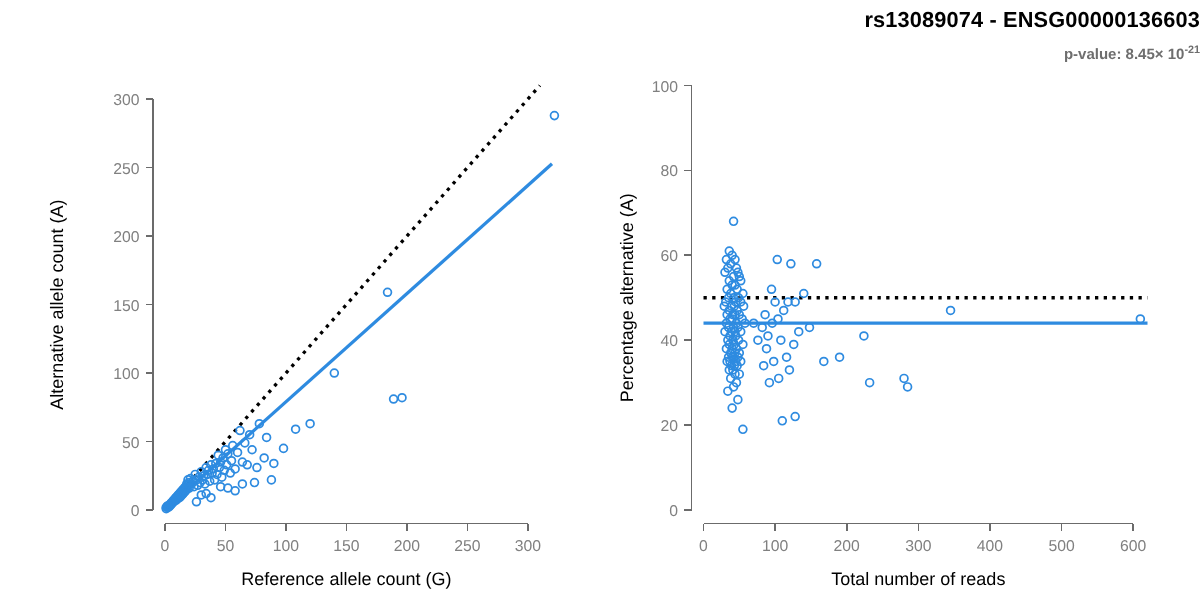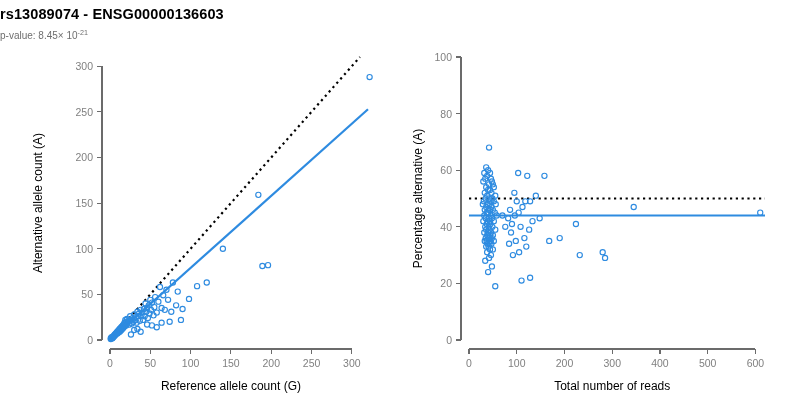--- a/index.html
+++ b/index.html
@@ -1,19 +1,19 @@
 <!DOCTYPE html>
 <html><head>
 <meta charset="utf-8">
 <style>
   html,body{margin:0;padding:0;background:#ffffff;}
   body{width:800px;height:400px;font-family:"Liberation Sans",sans-serif;color:#000;overflow:hidden;position:relative;}
   #root{position:relative;width:800px;height:400px;}
-  .title{position:absolute;left:0;top:6px;width:800px;text-align:left;font-size:14.5px;font-weight:bold;letter-spacing:.1px;}
-  .subtitle{position:absolute;left:0;top:28px;width:800px;text-align:left;font-size:10px;color:#6e6e6e;font-weight:normal;}
+  .title{position:absolute;left:0;top:6px;width:800px;text-align:right;font-size:14.5px;font-weight:bold;letter-spacing:.1px;}
+  .subtitle{position:absolute;left:0;top:28px;width:800px;text-align:right;font-size:10px;color:#6e6e6e;font-weight:bold;}
   .subtitle sup{font-size:7.2px;vertical-align:super;}
   .panel{position:absolute;top:0;height:400px;}
   #panel-left{left:0;width:400px;}
   #panel-right{left:400px;width:400px;}
   svg{display:block;}
   .axis-line{stroke:#6b6b6b;stroke-width:1.1;fill:none;shape-rendering:crispEdges;}
   .tick{stroke:#6b6b6b;stroke-width:1.1;shape-rendering:crispEdges;}
   .ticklabel{font-family:"Liberation Sans",sans-serif;font-size:10.5px;fill:#808080;}
   .axistitle{font-family:"Liberation Sans",sans-serif;font-size:12px;fill:#000;}
   .pt{fill:none;stroke-width:1.15;}

